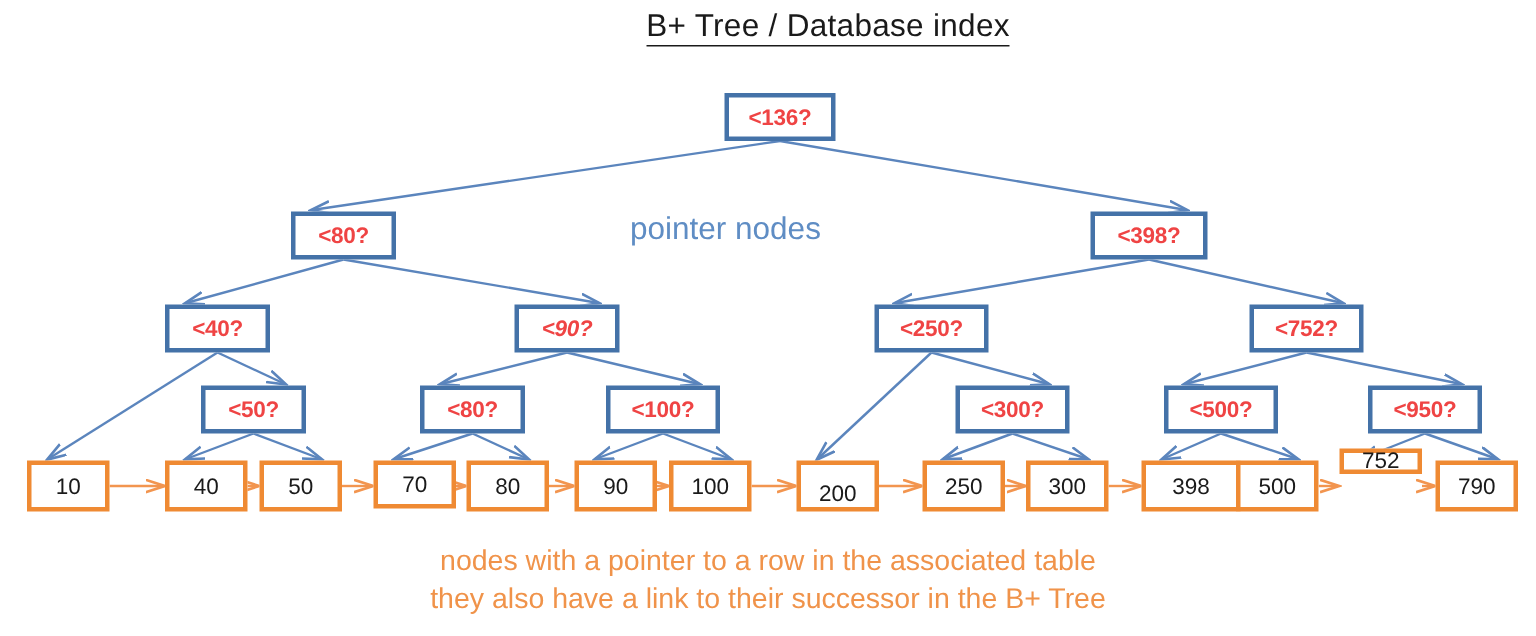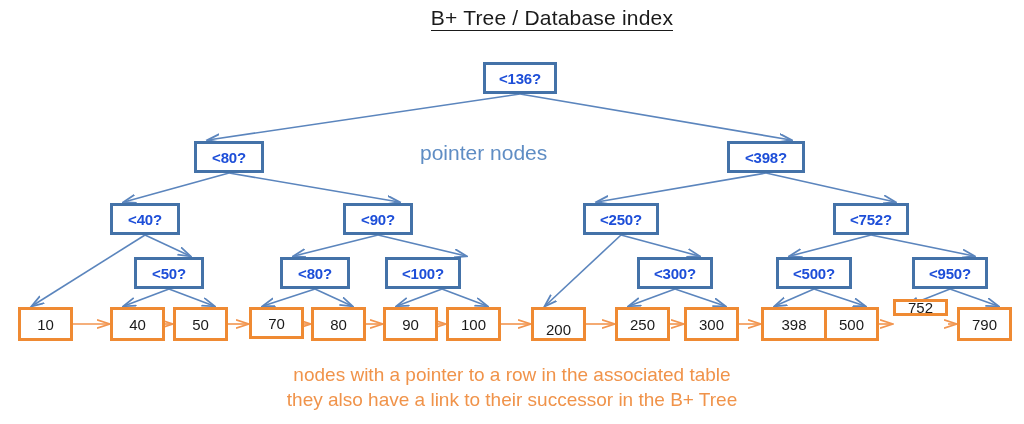--- a/index.html
+++ b/index.html
@@ -36,21 +36,21 @@
   }
   #title span.t {
     border-bottom: 1.5px solid #1a1a1a;
     padding-bottom: 1px;
   }
   .dnode {
     position: absolute;
     box-sizing: border-box;
     border: 3px solid #4472a8;
     background: #ffffff;
-    color: #1d4ed8;
+    color: #ef4444;
     font-size: 15px;
     font-weight: 700;
     display: flex;
     align-items: center;
     justify-content: center;
     letter-spacing: -0.2px;
     z-index: 3;
   }
   .leaf {
     position: absolute;
@@ -154,36 +154,36 @@
       </div>
       <div class="dnode" style="left: 194px; top: 141px; width: 70px; height: 32px;">
         <span>&lt;80?</span>
       </div>
       <div class="dnode" style="left: 727px; top: 141px; width: 78px; height: 32px;">
         <span>&lt;398?</span>
       </div>
       <div class="dnode" style="left: 110px; top: 203px; width: 70px; height: 32px;">
         <span>&lt;40?</span>
       </div>
-      <div class="dnode" style="left: 343px; top: 203px; width: 70px; height: 32px;">
+      <div class="dnode" style="left: 343px; top: 203px; width: 70px; height: 32px; font-style: italic;">
         <span>&lt;90?</span>
       </div>
       <div class="dnode" style="left: 583px; top: 203px; width: 76px; height: 32px;">
         <span>&lt;250?</span>
       </div>
       <div class="dnode" style="left: 833px; top: 203px; width: 76px; height: 32px;">
         <span>&lt;752?</span>
       </div>
       <div class="dnode" style="left: 134px; top: 257px; width: 70px; height: 32px;">
         <span>&lt;50?</span>
       </div>
       <div class="dnode" style="left: 280px; top: 257px; width: 70px; height: 32px;">
         <span>&lt;80?</span>
       </div>
-      <div class="dnode" style="left: 385px; top: 257px; width: 76px; height: 32px;">
+      <div class="dnode" style="left: 404px; top: 257px; width: 76px; height: 32px;">
         <span>&lt;100?</span>
       </div>
       <div class="dnode" style="left: 637px; top: 257px; width: 76px; height: 32px;">
         <span>&lt;300?</span>
       </div>
       <div class="dnode" style="left: 776px; top: 257px; width: 76px; height: 32px;">
         <span>&lt;500?</span>
       </div>
       <div class="dnode" style="left: 912px; top: 257px; width: 76px; height: 32px;">
         <span>&lt;950?</span>

